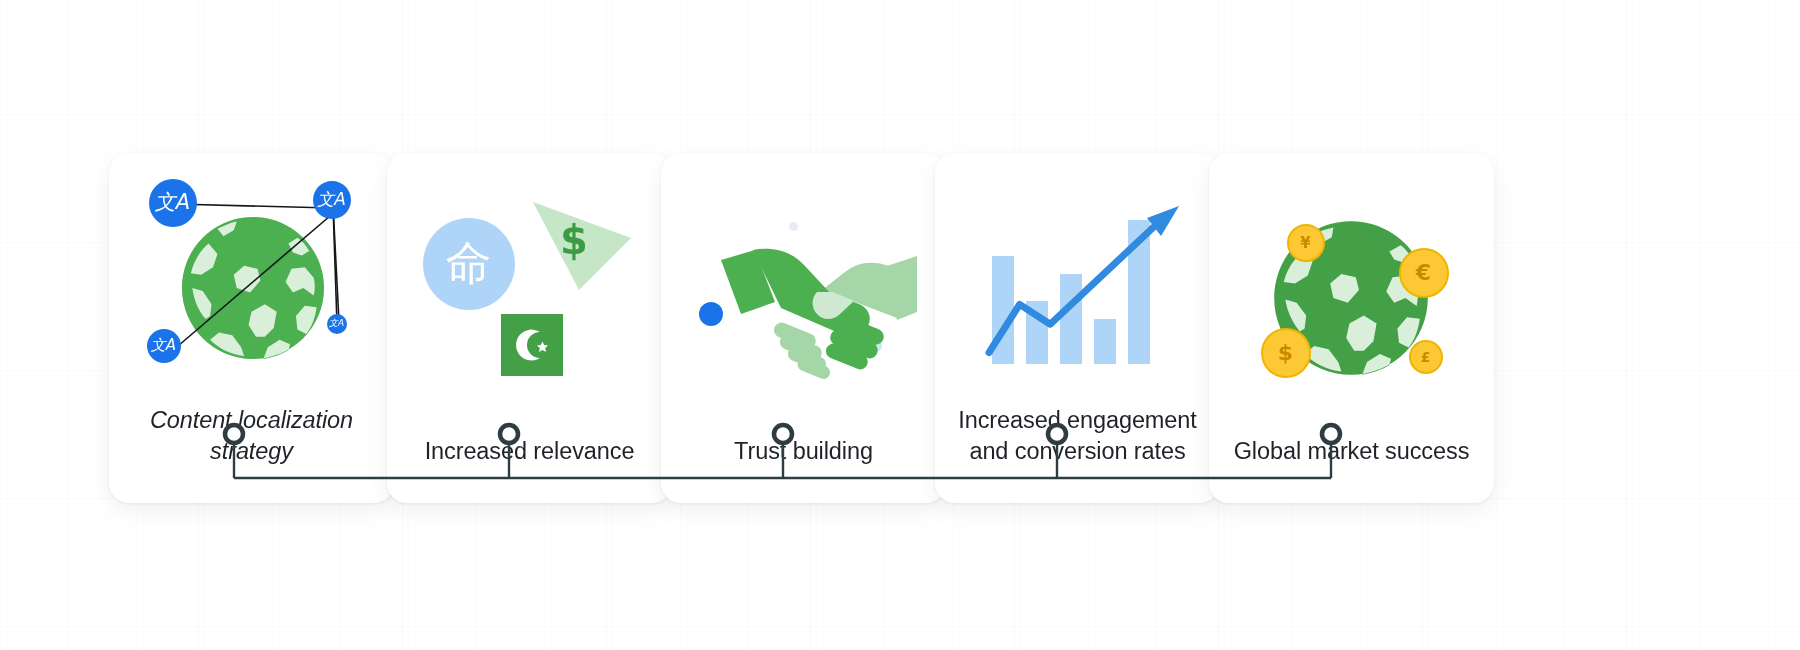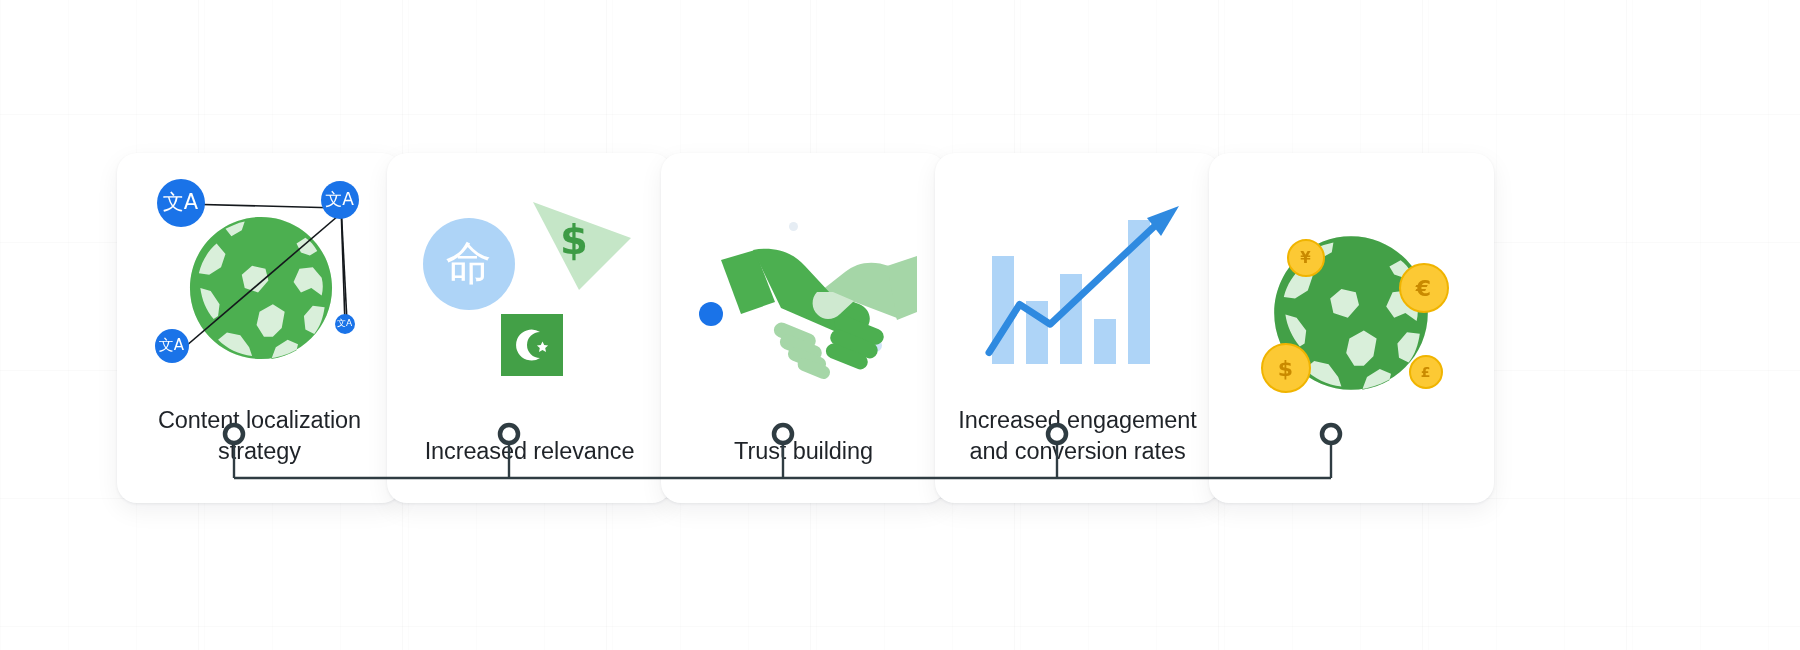--- a/index.html
+++ b/index.html
@@ -91,21 +91,21 @@
   svg{display:block;overflow:visible;}
 </style>
 </head>
 <body>
 
 <div id="bg-grid"></div>
 <div id="bg-grid2"></div>
 
 <div id="stage">
 
-  <div class="card" style="left:117px;">
+  <div class="card" style="left:109px;font-style:italic;">
     <div class="art">
       <div style="position:relative;width:250px;height:230px;">
 
         <svg width="148" height="148" viewBox="0 0 100 100" style="position:absolute;left:52px;top:50px;">
           <circle cx="50" cy="50" r="48" fill="#d9efda"></circle>
           <path fill="#4caf50" d="M50 2C23.5 2 2 23.5 2 50s21.5 48 48 48 48-21.5 48-48S76.5 2 50 2zm30 14c3 2 6 5 8 9l-5 3-6-2-3-6 6-4zM26 10c4-2 8-4 13-5l-2 6-7 4-4-5zM8 40c2-8 6-15 12-20l6 7-3 9-8 5-7-1zm10 31c-5-6-8-13-9-21l7 2 6 9-1 8-3 2zm26 25c-9-1-17-5-23-11l6-5 9 2 6 8 2 6zm8-13-5-8 2-9 9-5 8 5-2 11-6 6zm-4-30-9-3-2-9 7-6 9 2 2 8-7 8zm26 39c-5 3-11 5-17 6l3-8 8-5 7 3-1 4zm12-11-6-3-1-9 6-7 8 1c-1 7-3 13-7 18zm5-26-7-5-7 3-5-7 4-9 9-1 6 7c1 4 1 8 0 12z"></path>
         </svg>
 
         <svg width="250" height="230" viewBox="0 0 250 230" style="position:absolute;left:0;top:0;">
           <defs>
@@ -239,20 +239,21 @@
             <span>€</span>
           </div>
         <div class="coin" style="left:34px;top:148px;width:46px;height:46px;font-size:22px;">
             <span>$</span>
           </div>
         <div class="coin" style="left:182px;top:160px;width:30px;height:30px;font-size:14px;">
             <span>£</span>
           </div>
       </div>
     </div>
+    <div class="label">Global market success</div>
     <div class="label-pad"></div>
   </div>
 
   <svg id="timeline" viewBox="0 0 1800 650">
     <g id="timeline-stems" stroke="#2f3c42" stroke-width="2.4" fill="none">
         <path d="M234 443 L234 478"></path>
         <path d="M509 443 L509 478"></path>
         <path d="M783 443 L783 478"></path>
         <path d="M1057 443 L1057 478"></path>
         <path d="M1331 443 L1331 478"></path>

